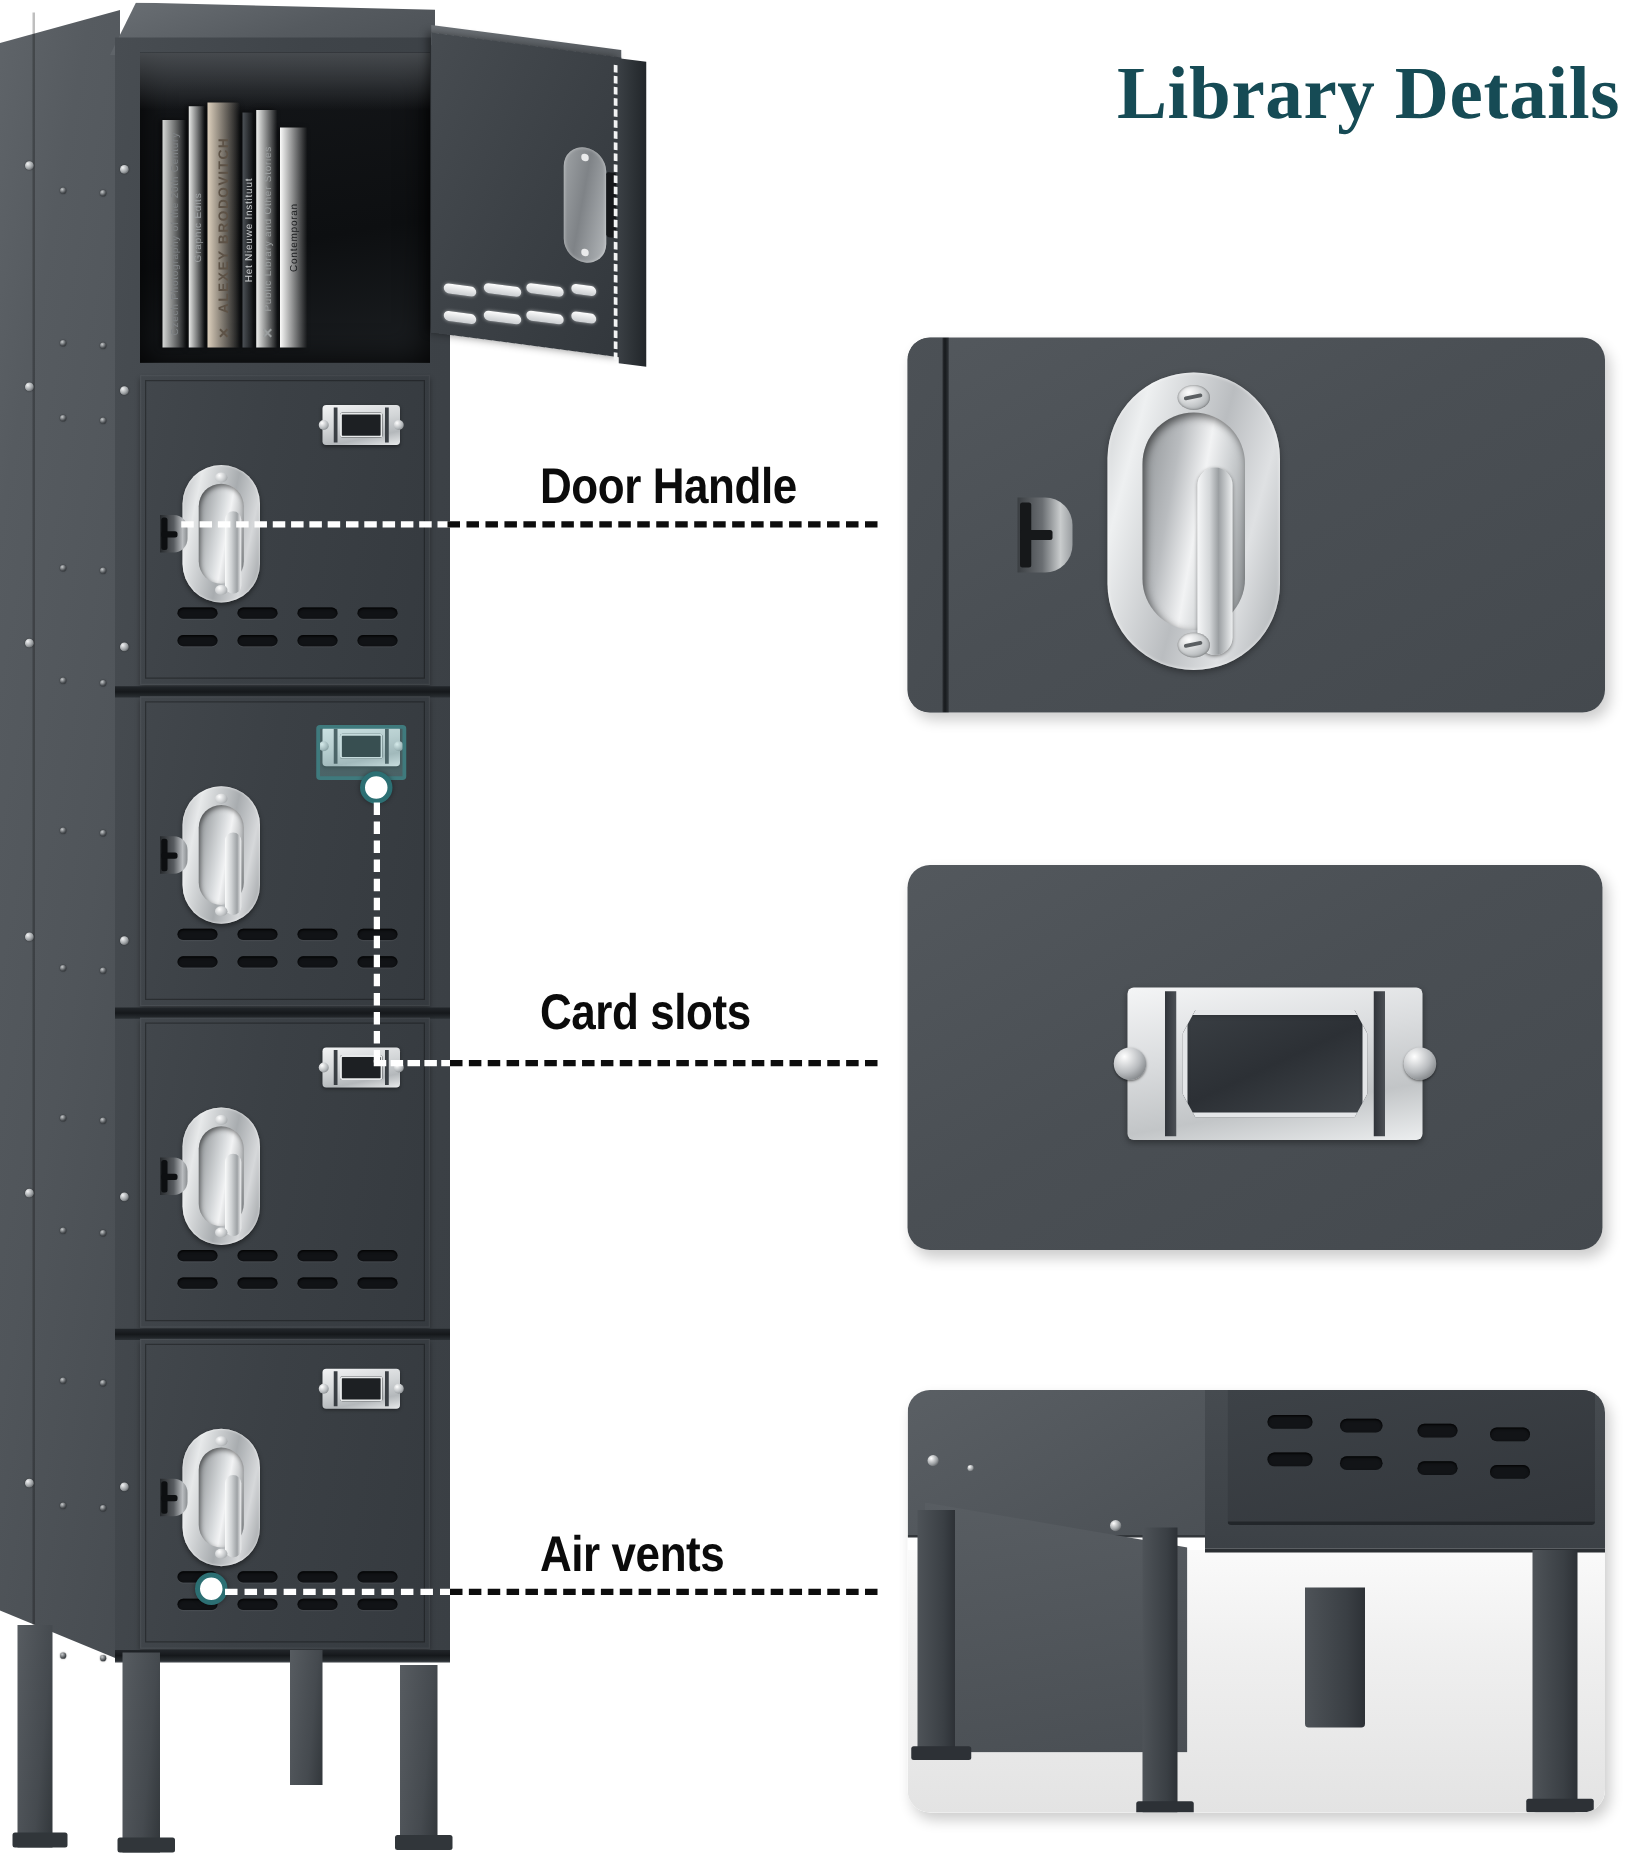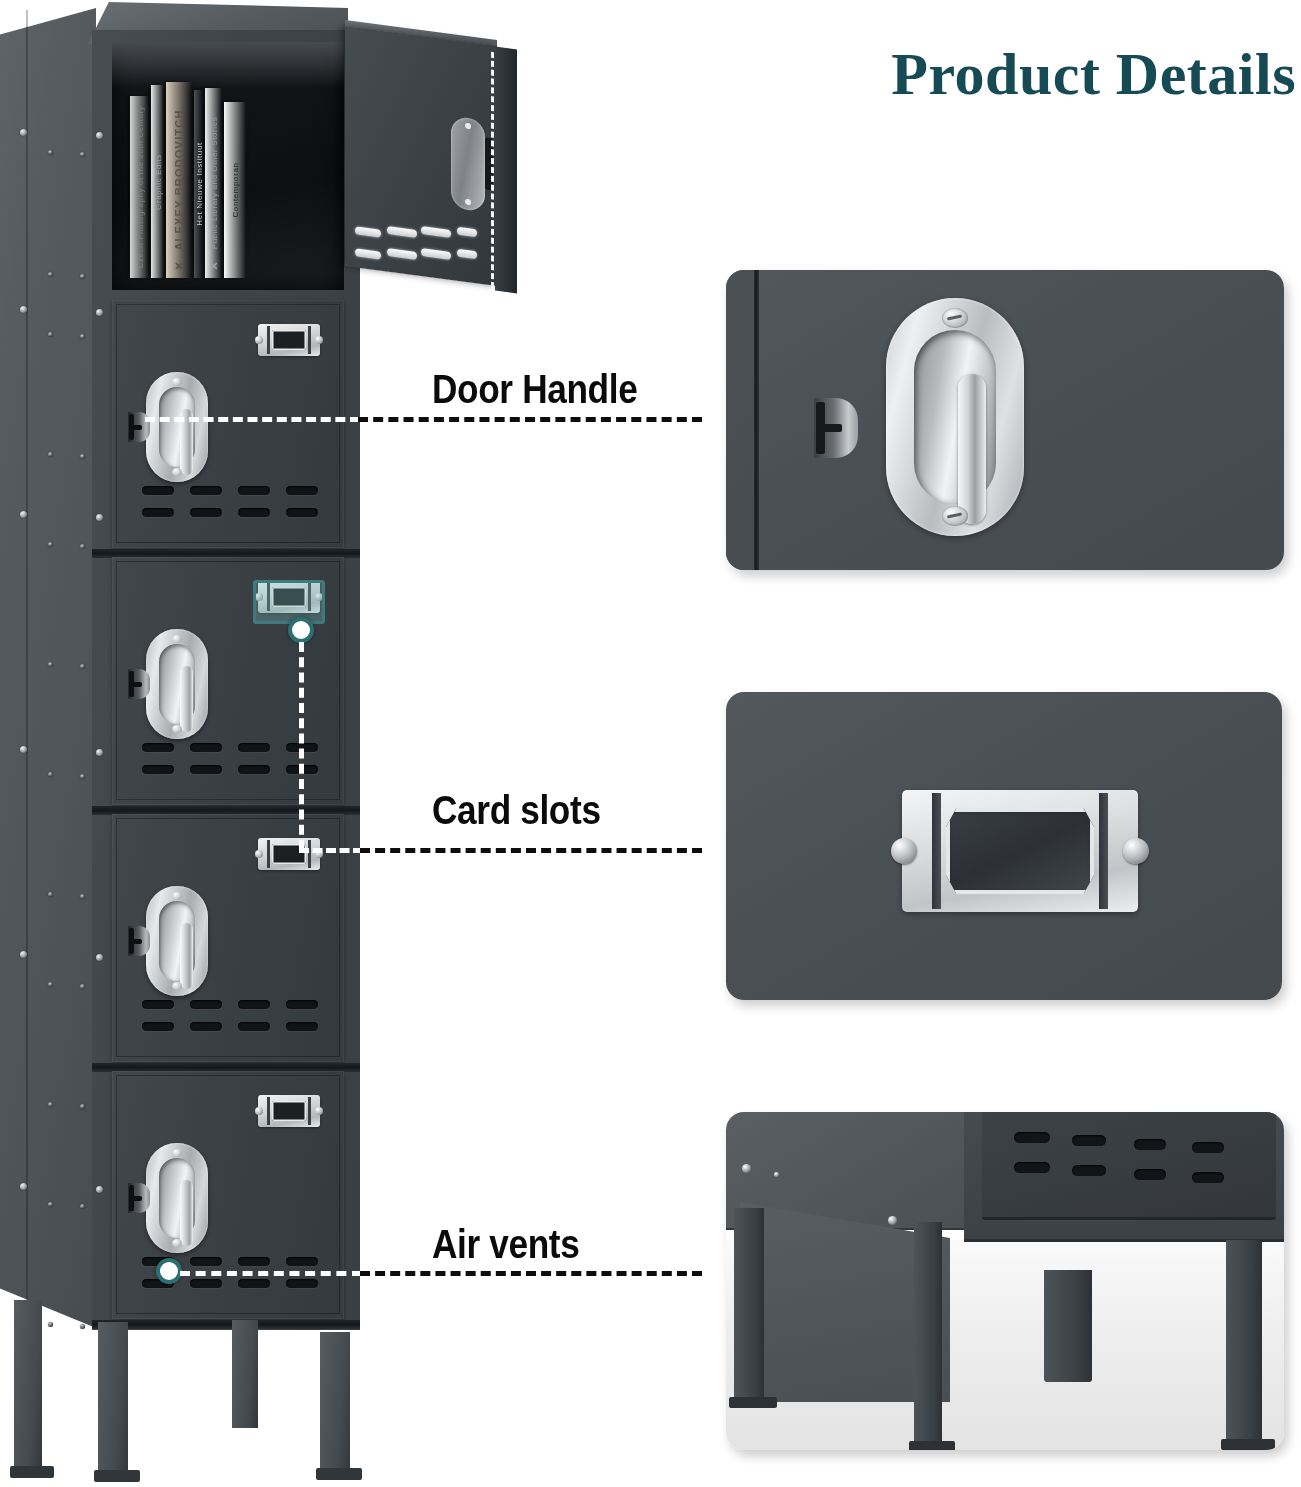--- a/index.html
+++ b/index.html
@@ -262,21 +262,21 @@
   .hl-box{ position:absolute; border:3px solid #3f7a7d;
     background:rgba(120,190,190,.30); border-radius:3px; }
   .dot{ position:absolute; width:26px; height:26px; border-radius:50%;
     background:#fff; border:4px solid #2c6f73; box-shadow:0 0 4px rgba(0,0,0,.4); }
 </style>
 </head>
 <body>
 
 <div id="stage">
 
-  <div class="page-title">Product Details</div>
+  <div class="page-title">Library Details</div>
 
   <div class="locker">
 
     <div class="side-panel"></div>
     <div class="side-edge"></div>
     <div class="top-cap"></div>
     <div class="frame"></div>
 
     <div id="rivets">
         <div class="rivet" style="left: 20px; top: 129px;"></div>

